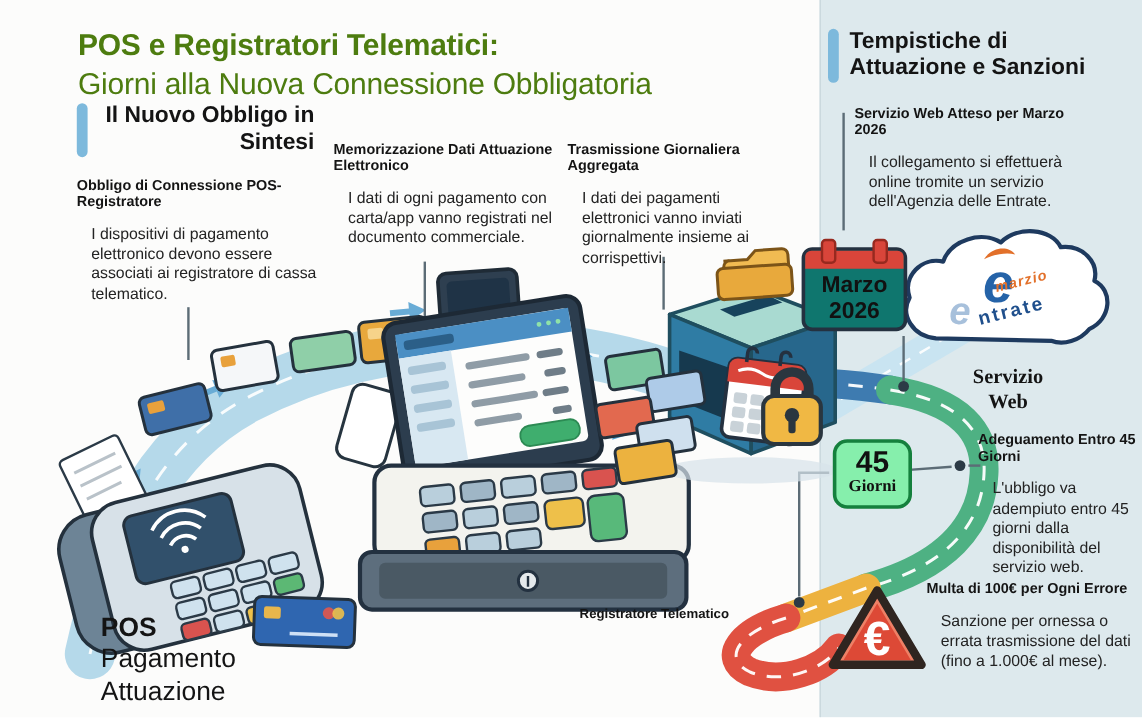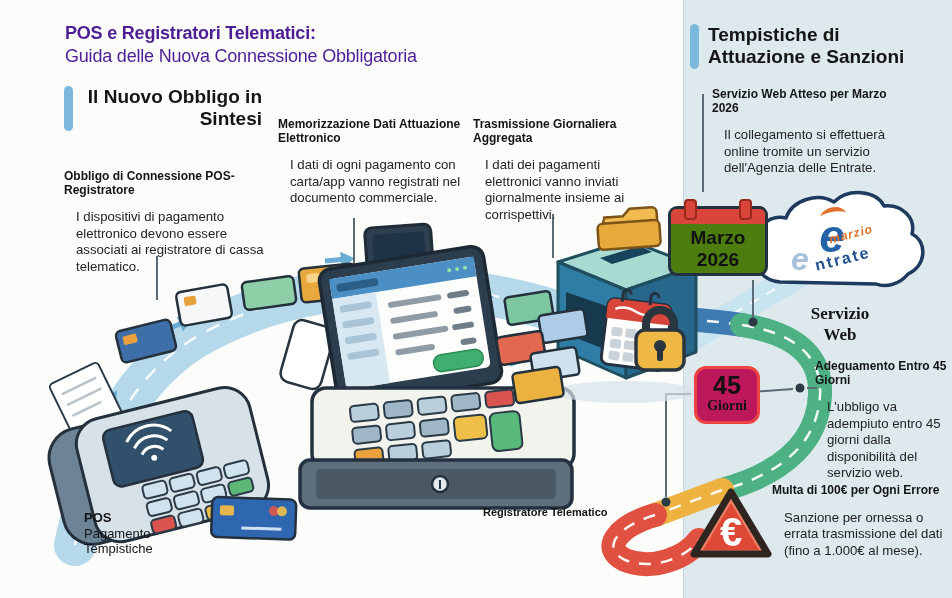--- a/index.html
+++ b/index.html
@@ -1,46 +1,46 @@
 <!DOCTYPE html>
 <html><head>
 <meta charset="utf-8">
 <style>
   html,body{margin:0;padding:0;background:#ffffff;font-family:"Liberation Sans",sans-serif;}
   .stage{position:relative;width:952px;height:598px;overflow:hidden;background:#fcfcfb;color:#1b1b1b;}
   .right-panel{position:absolute;left:683px;top:0;width:269px;height:598px;background:#dde9ed;border-left:1px solid #c6d5da;box-sizing:border-box;}
   svg.art{position:absolute;left:0;top:0;}
   .abs{position:absolute;}
-  .title{left:65px;top:22px;font-size:18px;line-height:1.28;letter-spacing:-0.2px;color:#4c1d95;}
+  .title{left:65px;top:22px;font-size:25px;line-height:1.28;letter-spacing:-0.2px;color:#4d7c0f;}
   .title .b{font-weight:bold;}
   .sec{display:flex;gap:9px;}
   .sec .bar{width:9px;border-radius:5px;background:#7db9dc;flex:none;}
   .sec h2{margin:0;font-size:19px;line-height:1.18;font-weight:bold;color:#141414;}
   .sec-left{left:64px;top:86px;}
   .sec-left h2{width:180px;text-align:right;}
   .sec-right{left:690px;top:24px;}
   .sec-right h2{width:232px;}
   .note h3{margin:0 0 3px 0;font-size:12px;line-height:1.13;color:#141414;}
   .note p{margin:12px;font-size:13.2px;line-height:1.25;color:#232323;}
-  .n1{left:64px;top:170px;width:215px;}
+  .n1{left:64px;top:148px;width:215px;}
   .n2{left:278px;top:118px;width:205px;}
   .n3{left:473px;top:118px;width:196px;}
   .r1{left:712px;top:88px;width:192px;}
   .r2{left:815px;top:360px;width:152px;}
   .r3{left:772px;top:484px;width:190px;}
-  .pos-label{left:84px;top:510px;font-size:13px;line-height:1.2;color:#141414;}
+  .pos-label{left:84px;top:510px;font-size:22px;line-height:1.2;color:#141414;}
   .pos-label .b{font-weight:bold;}
   .pos-label .sub{width:100px;}
   .reg-label{left:483px;top:506px;width:125px;font-size:11px;font-weight:bold;line-height:1.2;color:#141414;}
-  .cal{left:668px;top:206px;width:100px;height:70px;background:#4d7c0f;border:3px solid #243140;border-radius:9px;box-sizing:border-box;text-align:center;}
+  .cal{left:668px;top:206px;width:88px;height:70px;background:#0f766e;border:3px solid #243140;border-radius:9px;box-sizing:border-box;text-align:center;}
   .cal-top{height:15px;background:#d9453a;border-radius:5px 5px 0 0;}
   .cal-ring{position:absolute;top:-10px;width:9px;height:17px;background:#d9453a;border:2px solid #97291f;border-radius:4px;}
   .cal-ring.ra{left:13px;} .cal-ring.rb{right:13px;}
   .cal-body{font-weight:bold;font-size:19px;line-height:1.18;margin-top:3px;color:#111;}
-  .box45{left:694px;top:366px;width:66px;height:58px;background:#be185d;border:3px solid #ef4444;border-radius:12px;box-sizing:border-box;text-align:center;}
+  .box45{left:694px;top:366px;width:66px;height:58px;background:#86efac;border:3px solid #15803d;border-radius:12px;box-sizing:border-box;text-align:center;}
   .box45 .v{font-weight:bold;font-size:25px;line-height:1.05;margin-top:3px;color:#111;}
   .box45 .u{font-weight:bold;font-size:14px;color:#111;font-family:Liberation Serif, serif;}
   .cloud-caption{left:797px;top:304px;width:86px;text-align:center;font-weight:bold;font-size:17px;line-height:1.22;color:#141414;font-family:Liberation Serif, serif;}
 </style>
 </head>
 <body>
 
 <div class="stage">
 
   <div class="right-panel"></div>
@@ -244,21 +244,21 @@
 
     <g>
       <polygon points="731,492 768,554 694,554" fill="#ee8066" stroke="#2f2520" stroke-width="7" stroke-linejoin="round"></polygon>
       <polygon points="731,503 759,550 703,550" fill="#dd4936" stroke="none"></polygon>
       <text x="731" y="546" text-anchor="middle" font-size="40" font-weight="bold" fill="#ffffff">€</text>
     </g>
   </svg>
 
   <div class="abs title">
     <div class="b">POS e Registratori Telematici:</div>
-    <div>Guida delle Nuova Connessione Obbligatoria</div>
+    <div>Giorni alla Nuova Connessione Obbligatoria</div>
   </div>
 
   <div class="abs sec sec-left">
     <div class="bar"></div>
     <h2>Il Nuovo Obbligo in Sintesi</h2>
   </div>
 
   <div class="abs sec sec-right">
     <div class="bar"></div>
     <h2>Tempistiche di Attuazione e Sanzioni</h2>
@@ -285,21 +285,21 @@
     <h3>Adeguamento Entro 45 Giorni</h3>
     <p>L'ubbligo va adempiuto entro 45 giorni dalla disponibilità del servizio web.</p>
   </div>
   <div class="abs note r3">
     <h3>Multa di 100€ per Ogni Errore</h3>
     <p>Sanzione per ornessa o errata trasmissione del dati (fino a 1.000€ al mese).</p>
   </div>
 
   <div class="abs pos-label">
     <div class="b">POS</div>
-    <div class="sub">Pagamento Tempistiche</div>
+    <div class="sub">Pagamento Attuazione</div>
   </div>
 
   <div class="abs reg-label">Registratore Telematico</div>
 
   <div class="abs cal">
     <div class="cal-ring ra"></div>
     <div class="cal-ring rb"></div>
     <div class="cal-top"></div>
     <div class="cal-body">
       <div>Marzo</div>

